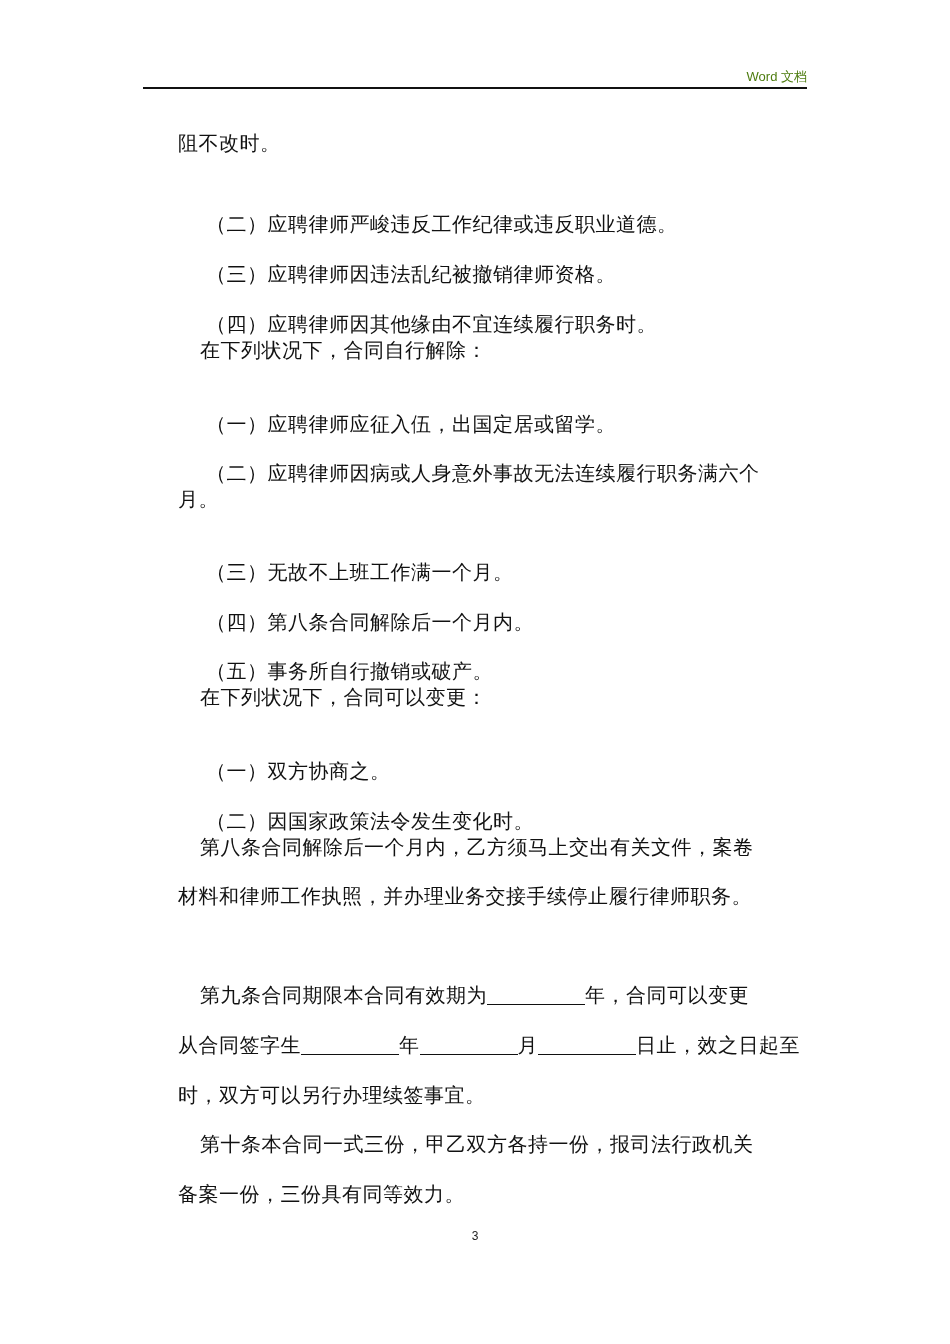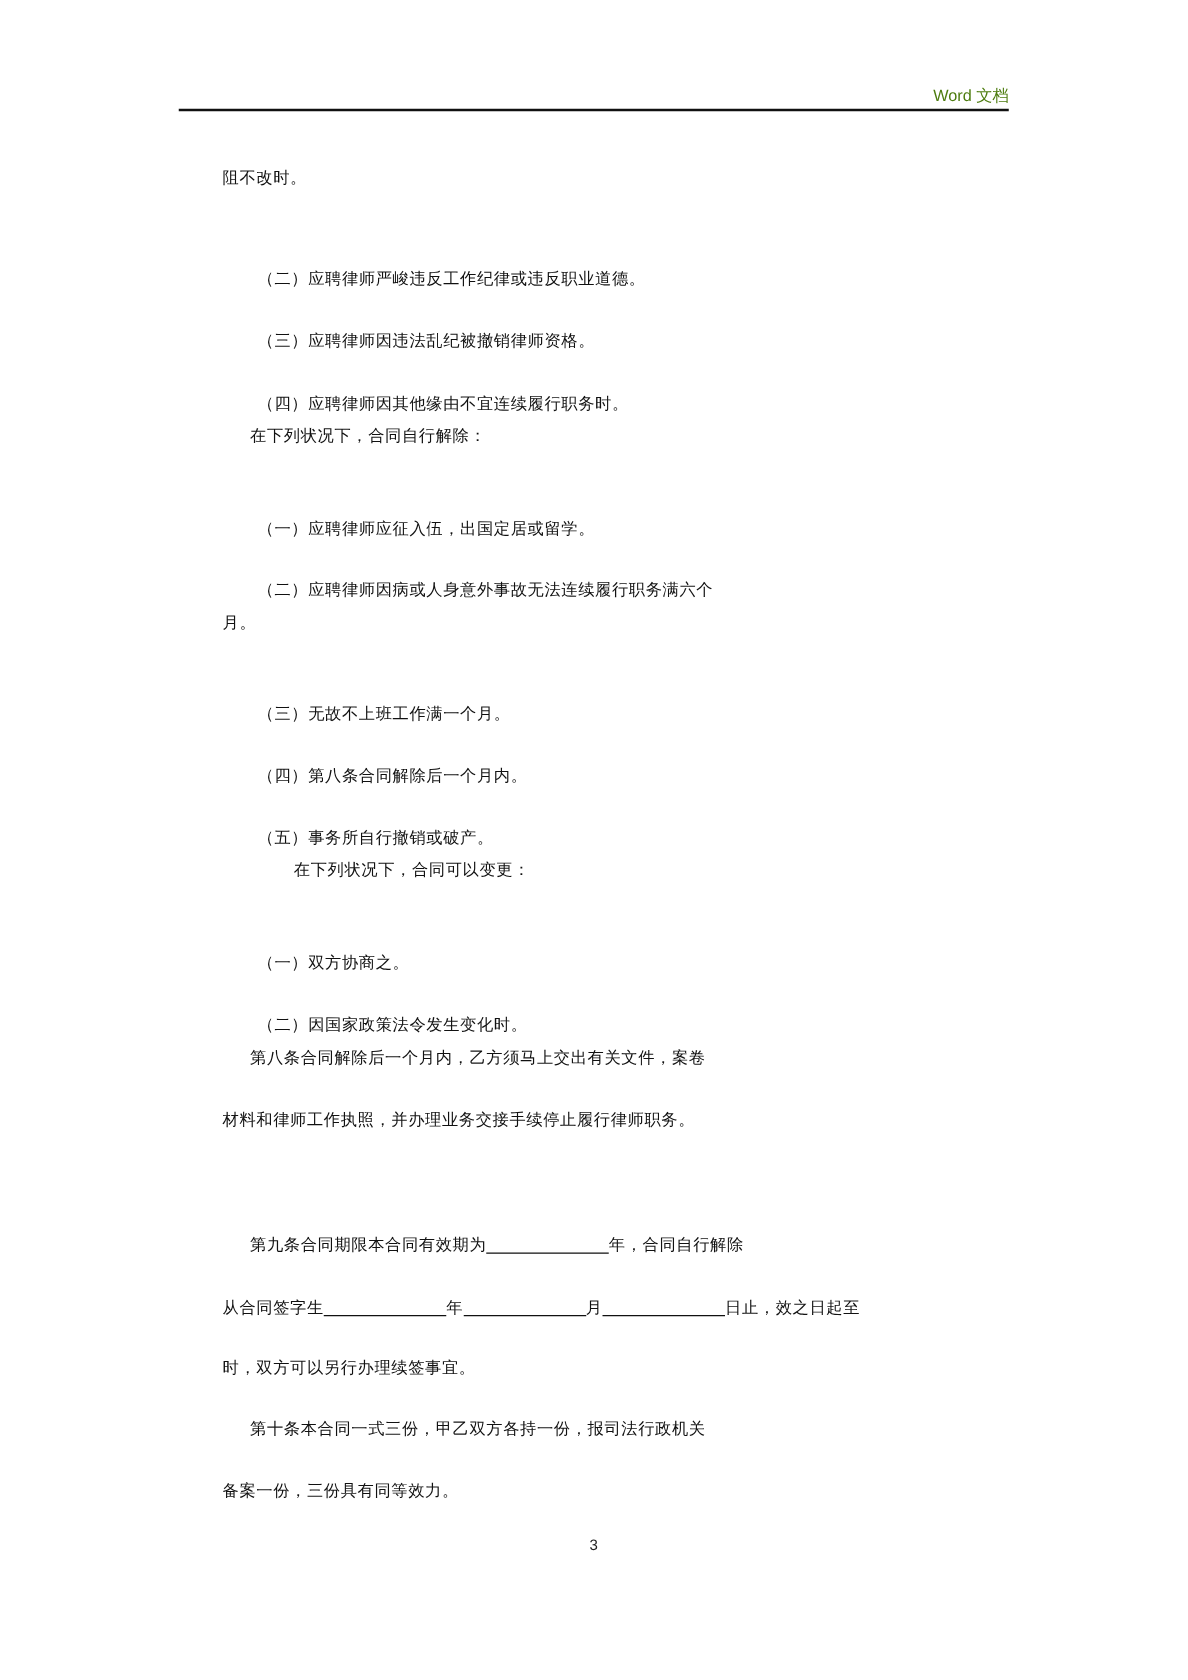--- a/index.html
+++ b/index.html
@@ -37,21 +37,21 @@
     }
     .body-text {
       position: absolute;
       left: 178px;
       top: 128px;
       width: 630px;
     }
     .line {
       position: absolute;
       left: 0;
-      font-size: 13px;
+      font-size: 20px;
       line-height: 30px;
       height: 30px;
       white-space: nowrap;
       letter-spacing: 0.5px;
     }
     .ind1 { left: 22px; }
     .ind2 { left: 28px; margin-top: 24px; }
     .blank {
       display: inline-block;
       border-bottom: 1.5px solid #111;
@@ -81,28 +81,28 @@
   <div class="line ind2" style="top:57px;">（二）应聘律师严峻违反工作纪律或违反职业道德。</div>
   <div class="line ind2" style="top:107px;">（三）应聘律师因违法乱纪被撤销律师资格。</div>
   <div class="line ind2" style="top:157px;">（四）应聘律师因其他缘由不宜连续履行职务时。</div>
   <div class="line ind1" style="top:207px;">在下列状况下，合同自行解除：</div>
   <div class="line ind2" style="top:257px;">（一）应聘律师应征入伍，出国定居或留学。</div>
   <div class="line ind2" style="top:306px;">（二）应聘律师因病或人身意外事故无法连续履行职务满六个</div>
   <div class="line" style="top:356px;">月。</div>
   <div class="line ind2" style="top:405px;">（三）无故不上班工作满一个月。</div>
   <div class="line ind2" style="top:455px;">（四）第八条合同解除后一个月内。</div>
   <div class="line ind2" style="top:504px;">（五）事务所自行撤销或破产。</div>
-  <div class="line ind1" style="top:554px;margin-left:35px;">在下列状况下，合同可以变更：</div>
+  <div class="line ind1" style="top:554px;">在下列状况下，合同可以变更：</div>
   <div class="line ind2" style="top:604px;">（一）双方协商之。</div>
   <div class="line ind2" style="top:654px;">（二）因国家政策法令发生变化时。</div>
   <div class="line ind1" style="top:704px;">第八条合同解除后一个月内，乙方须马上交出有关文件，案卷</div>
   <div class="line" style="top:753px;font-family:Liberation Serif, serif;">材料和律师工作执照，并办理业务交接手续停止履行律师职务。</div>
 
   <div class="line ind1" style="top:852px;">
-    <span>第九条合同期限本合同有效期为</span><span class="blank" style="width:98px;"></span><span>年，合同自行解除</span>
+    <span>第九条合同期限本合同有效期为</span><span class="blank" style="width:98px;"></span><span>年，合同可以变更</span>
   </div>
   <div class="line" style="top:902px;">
     <span>从合同签字生</span><span class="blank" style="width:98px;"></span><span>年</span><span class="blank" style="width:98px;"></span><span>月</span><span class="blank" style="width:98px;"></span><span>日止，效之日起至</span>
   </div>
   <div class="line" style="top:952px;">时，双方可以另行办理续签事宜。</div>
 
   <div class="line ind1" style="top:1001px;text-align:right;">第十条本合同一式三份，甲乙双方各持一份，报司法行政机关</div>
   <div class="line" style="top:1051px;">备案一份，三份具有同等效力。</div>
 </div>
 

